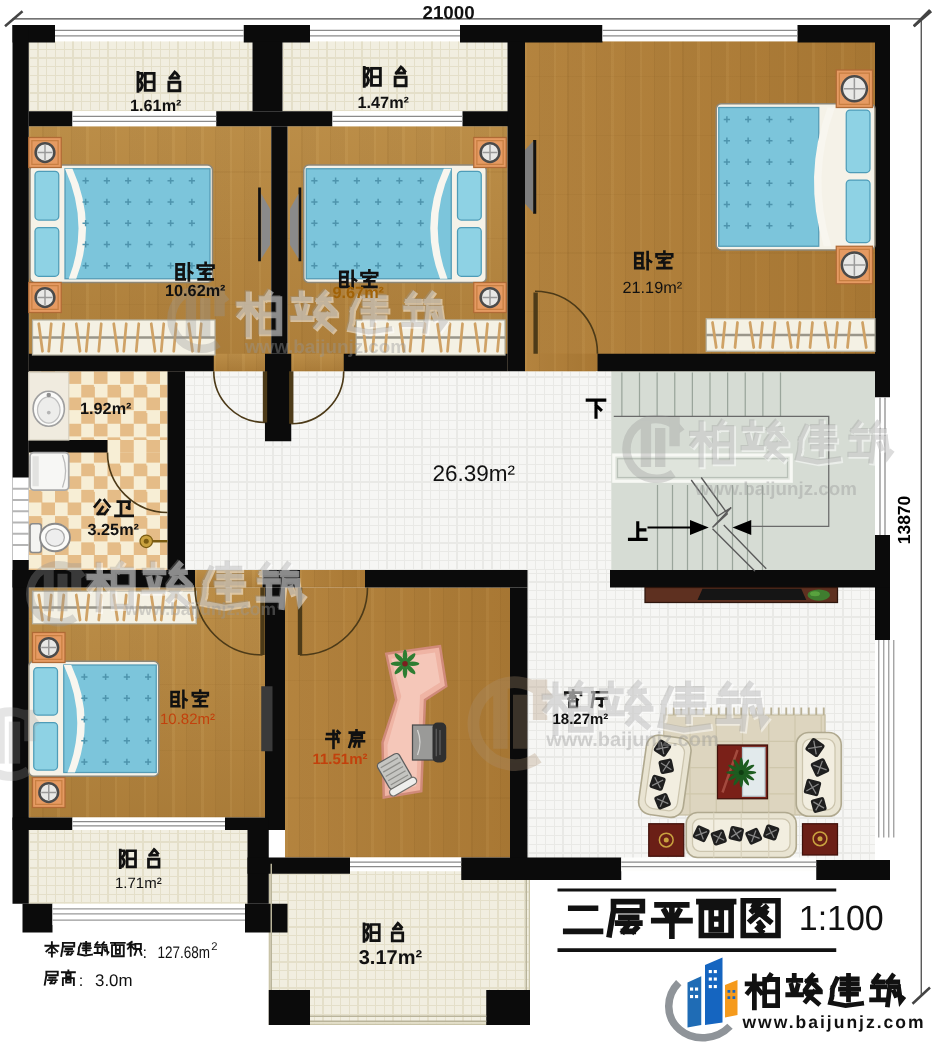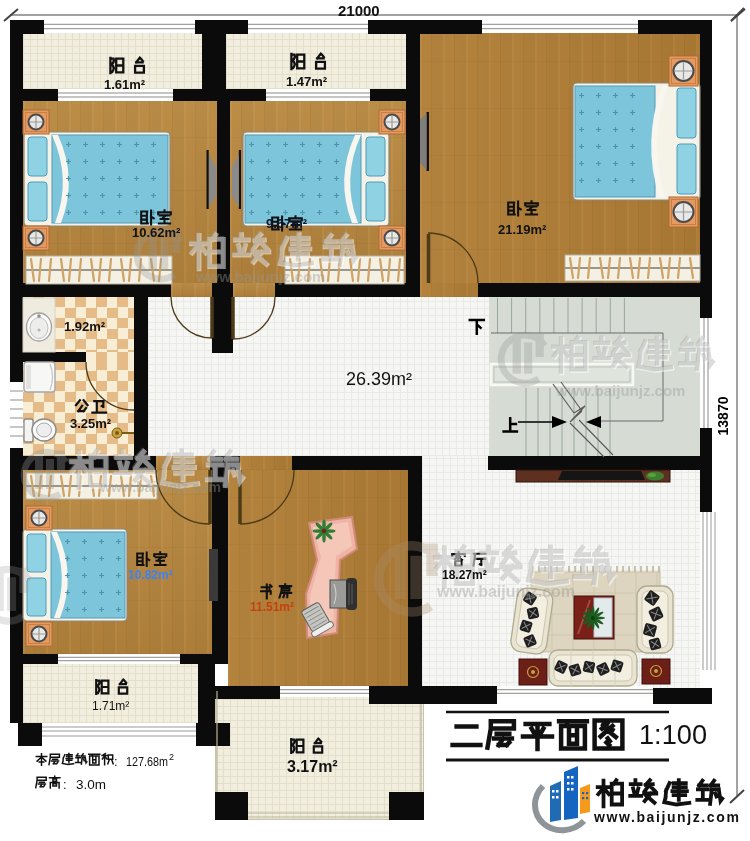--- a/index.html
+++ b/index.html
@@ -764,35 +764,35 @@
 <text x="63" y="789" font-family="Liberation Sans" font-size="13" fill="#111">:</text>
       <text x="76" y="789" font-family="Liberation Sans" font-size="13.5" fill="#111" textLength="30" lengthAdjust="spacingAndGlyphs">3.0m</text>
 </svg>
 
 <div class="t" style="left:104px;top:77px;font-size:13px;font-weight:bold;color:#111">1.61m²</div>
 
 <div class="t" style="left:286px;top:74px;font-size:13px;font-weight:bold;color:#111">1.47m²</div>
 
 <div class="t" style="left:132px;top:225px;font-size:13px;font-weight:bold;color:#111">10.62m²</div>
 
-<div class="t" style="left:266px;top:216px;font-size:13px;font-weight:bold;color:#0f172a">9.67m²</div>
-
-<div class="t" style="left:498px;top:222px;font-size:13px;font-weight:bold;color:#111">21.19m²</div>
+<div class="t" style="left:266px;top:226px;font-size:13px;font-weight:bold;color:#a16207">9.67m²</div>
+
+<div class="t" style="left:498px;top:222px;font-size:13px;font-weight:normal;color:#111">21.19m²</div>
 
 <div class="t" style="left:64px;top:319px;font-size:13px;font-weight:bold;color:#111">1.92m²</div>
 
 <div class="t" style="left:70px;top:416px;font-size:13px;font-weight:bold;color:#111">3.25m²</div>
 
 <div class="t" style="left:346px;top:369px;font-size:18px;font-weight:normal;color:#111">26.39m²</div>
 
 <div class="t" style="left:442px;top:568px;font-size:12px;font-weight:bold;color:#111">18.27m²</div>
 
 <div class="t" style="left:250px;top:600px;font-size:12px;font-weight:bold;color:#c2410c">11.51m²</div>
 
-<div class="t" style="left:128px;top:568px;font-size:12px;font-weight:bold;color:#3b82f6">10.82m²</div>
+<div class="t" style="left:128px;top:568px;font-size:12px;font-weight:normal;color:#c2410c">10.82m²</div>
 
 <div class="t" style="left:92px;top:699px;font-size:12px;font-weight:normal;color:#111">1.71m²</div>
 
 <div class="t" style="left:287px;top:758px;font-size:16px;font-weight:bold;color:#111">3.17m²</div>
 
 <div class="t" style="left:338px;top:2px;font-size:15px;font-weight:bold;color:#111">21000</div>
 
 <div class="t" style="left:700px;top:408px;font-size:14px;font-weight:bold;transform:rotate(-90deg);transform-origin:center;width:46px;text-align:center;">13870</div>
 </div>
 </body></html>

